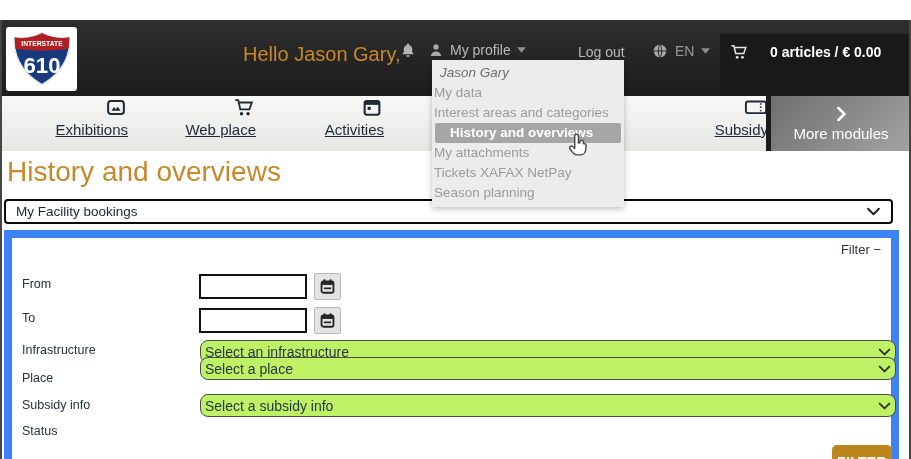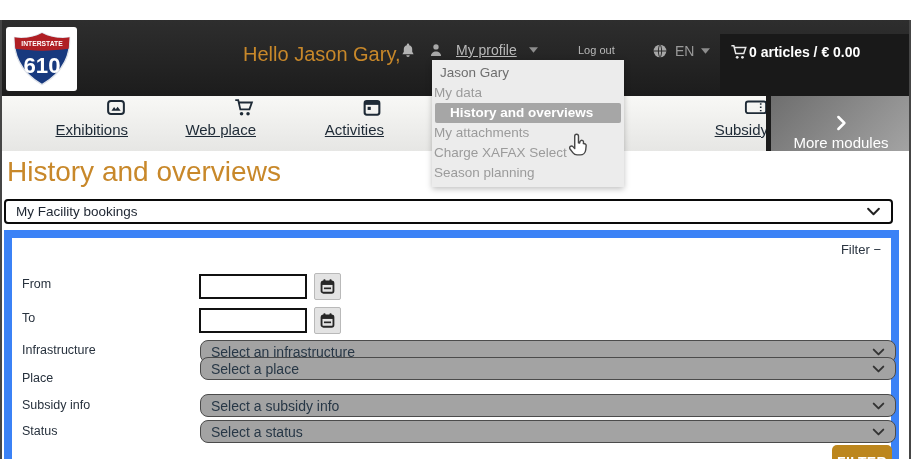--- a/index.html
+++ b/index.html
@@ -9,42 +9,42 @@
   .frame { position:absolute; inset:0; border:2px solid #454545; border-top:none; border-bottom-width:3px; pointer-events:none; z-index:60; }
 
   
   .header { position:absolute; left:0; top:0; width:911px; height:76px;
             background:linear-gradient(#2e2e2e,#1c1c1c); }
   .logo-card { position:absolute; left:6px; top:7px; width:71px; height:64px;
                background:#fff; border-radius:3px; display:flex; align-items:center; justify-content:center; }
   .greeting { position:absolute; left:243px; top:23px; font-size:20px; color:#c8882a; }
   .hicon { color:#a8a8a8; }
   .bell-wrap { position:absolute; left:399px; top:22px; width:18px; height:18px; color:#b3b3b3; }
-  .profile-wrap { position:absolute; left:428px; top:22px; display:flex; align-items:center; gap:12px;
-                  color:#b9b9b9; font-size:14px; cursor:default;text-decoration:underline; }
+  .profile-wrap { position:absolute; left:428px; top:22px; display:flex; align-items:center; gap:6px;
+                  color:#b9b9b9; font-size:14px; cursor:default; }
   .caret { width:9px; height:6px; color:#8d8d8d; }
-  .logout { position:absolute; left:578px; top:24px; font-size:11px; color:#b9b9b9; }
+  .logout { position:absolute; left:578px; top:24px; font-size:14px; color:#b9b9b9; }
   .lang-wrap { position:absolute; left:652px; top:23px; display:flex; align-items:center; gap:7px;
                color:#9a9a9a; font-size:14px; }
   .cart-block { position:absolute; left:720px; top:14px; width:191px; height:62px; background:#191919; }
-  .cart-inner { display:flex; align-items:center; gap:0; margin:9px 0 0 10px; color:#fff;
+  .cart-inner { display:flex; align-items:center; gap:21px; margin:9px 0 0 10px; color:#fff;
                 font-size:14px; font-weight:bold; }
   .cart-inner .hicon { width:19px; height:17px; color:#e8e8e8; }
 
   
   .nav { position:absolute; left:0; top:76px; width:766px; height:55px;
          background:linear-gradient(#f8f8f6,#e6e6e4); }
   .nav-item { position:absolute; top:0; width:128px; height:42px; display:flex; flex-direction:column;
               align-items:flex-end; justify-content:center; gap:3px; color:#1e2a36;text-decoration:underline; }
   .nav-item .nicon { width:24px; height:21px; }
   .nav-label { font-size:15px; }
   .nav-divider { position:absolute; left:766px; top:76px; width:5px; height:55px; background:#1b1b1b; }
   .more-modules { position:absolute; left:771px; top:76px; width:140px; height:55px;
                   background:linear-gradient(135deg,#6e6e6e,#a4a4a4); color:#fff;
-                  display:flex; flex-direction:column; align-items:center; justify-content:flex-end; gap:2px; }
+                  display:flex; flex-direction:column; align-items:center; justify-content:center; gap:2px; }
   .more-modules .nicon { width:18px; height:18px; }
   .more-modules .nav-label { font-size:15px; }
 
   
   .page-title { position:absolute; left:7px; top:136px; font-size:28px; color:#c8882a; }
   .view-select { position:absolute; left:4px; top:179px; width:889px; height:25px;
                  border:2px solid #0a0a0a; border-radius:4px; background:#fff;
                  display:flex; align-items:center; justify-content:space-between;
                  padding:0 10px; font-size:13.5px; color:#1c2430; }
   .chev { width:15px; height:9px; color:#222; }
@@ -54,33 +54,33 @@
                   border:8px solid #3b82f6; background:#fff; }
   .filter-toggle { position:absolute; right:10px; top:4px; font-size:13px; color:#2a3440; }
   .f-label { position:absolute; left:10px; font-size:12.5px; color:#27313d; }
   .date-input { position:absolute; left:187px; width:108px; height:25px; border:2px solid #111;
                 background:#fff; font-size:13px; padding:0 6px; font-family:inherit; }
   .cal-btn { position:absolute; left:302px; width:27px; height:27px; background:#e3e3e3;
              border:1px solid #b9b9b9; border-radius:2px; display:flex; align-items:center;
              justify-content:center; color:#262626; }
   .cal-btn svg { width:17px; height:17px; }
   .f-select { position:absolute; left:188px; width:696px; height:23px; border:1px solid #4b4b4b;
-              border-radius:8px; background:#a3a3a3; display:flex; align-items:center;
-              justify-content:space-between; padding:0 10px; font-size:14px; color:#273746; }
+              border-radius:8px; background:#bef264; display:flex; align-items:center;
+              justify-content:space-between; padding:0 4px; font-size:14px; color:#273746; }
   .f-select .chev { width:13px; height:8px; color:#333; }
   .filter-btn { position:absolute; left:820px; top:207px; width:60px; height:34px;
                 background:#bc861d; border:none; border-radius:5px; color:#fff;
                 font-weight:bold; font-size:14px; font-family:inherit; letter-spacing:.3px; }
 
   
   .dropdown { position:absolute; left:432px; top:40px; width:192px; background:#ececec;
               box-shadow:0 2px 6px rgba(0,0,0,.25); padding:3px 0 4px 0; z-index:50; }
   .menu-item { height:20px; line-height:20px; font-size:13.5px; color:#9b9b9b;
                padding-left:2px; white-space:nowrap; overflow:hidden; }
-  .menu-item.first { padding-left:8px; color:#6e6e6e; }
+  .menu-item.first { padding-left:8px; color:#6e6e6e;font-style:italic; }
   .menu-item.active { background:#a6a6a6; color:#fff; font-weight:bold; border-radius:2px;
                       margin:0 3px; padding-left:15px; }
   .hand-cursor { position:absolute; left:563px; top:110px; width:30px; height:32px; z-index:55; }
 </style>
 </head>
 <body>
 
 <div class="stage">
 
   <div class="header">
@@ -249,36 +249,31 @@
 
     <div class="f-label" style="top:160px">Subsidy info</div>
     <div class="f-select" style="top:156px">
       <span>Select a subsidy info</span>
       <svg class="chev" viewBox="0 0 16 10">
         <path fill="none" stroke="currentColor" stroke-width="2.4" stroke-linecap="round" stroke-linejoin="round" d="M2 2l6 6 6-6"></path>
       </svg>
     </div>
 
     <div class="f-label" style="top:186px">Status</div>
-    <div class="f-select" style="top:182px">
-      <span>Select a status</span>
-      <svg class="chev" viewBox="0 0 16 10">
-        <path fill="none" stroke="currentColor" stroke-width="2.4" stroke-linecap="round" stroke-linejoin="round" d="M2 2l6 6 6-6"></path>
-      </svg>
-    </div>
 
     <button class="filter-btn">FILTER</button>
   </div>
 
   <div class="dropdown">
     <div class="menu-item first">Jason Gary</div>
     <div class="menu-item">My data</div>
+    <div class="menu-item">Interest areas and categories</div>
     <div class="menu-item active">History and overviews</div>
     <div class="menu-item">My attachments</div>
-    <div class="menu-item">Charge XAFAX Select</div>
+    <div class="menu-item">Tickets XAFAX NetPay</div>
     <div class="menu-item">Season planning</div>
   </div>
 
   <svg class="hand-cursor" viewBox="0 0 32 32">
     <path d="M12.5 5.5c0-1.1.9-2 2-2s2 .9 2 2v7.2l1.2.2.4-1.5c.3-1.1 1.4-1.7 2.4-1.4 1 .3 1.6 1.3 1.4 2.3l-.2 1.2 1.2.1c1.1.1 1.9 1 1.8 2.1l-.5 4.6c-.3 3-2.8 5.2-5.8 5.2h-3.4c-1.7 0-3.3-.8-4.3-2.1l-3.2-4.2c-.7-.9-.5-2.1.4-2.8.8-.6 2-.5 2.7.3l1.9 2.1V5.5z" fill="#ffffff" stroke="#474747" stroke-width="1.5" stroke-linejoin="round"></path>
   </svg>
 
   <div class="frame"></div>
 </div>
 

